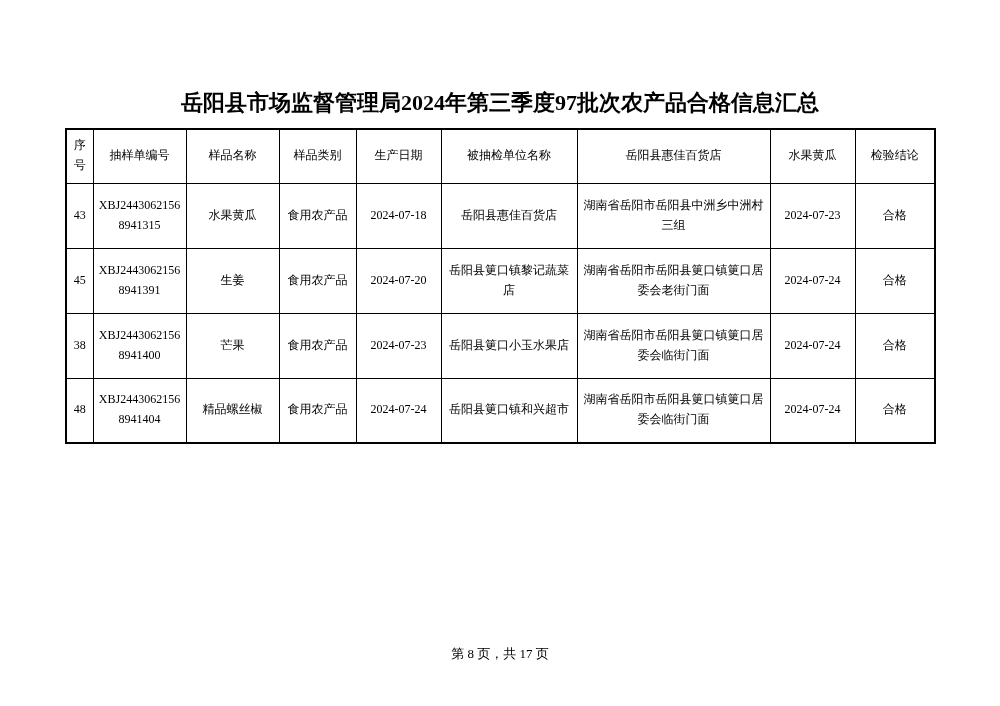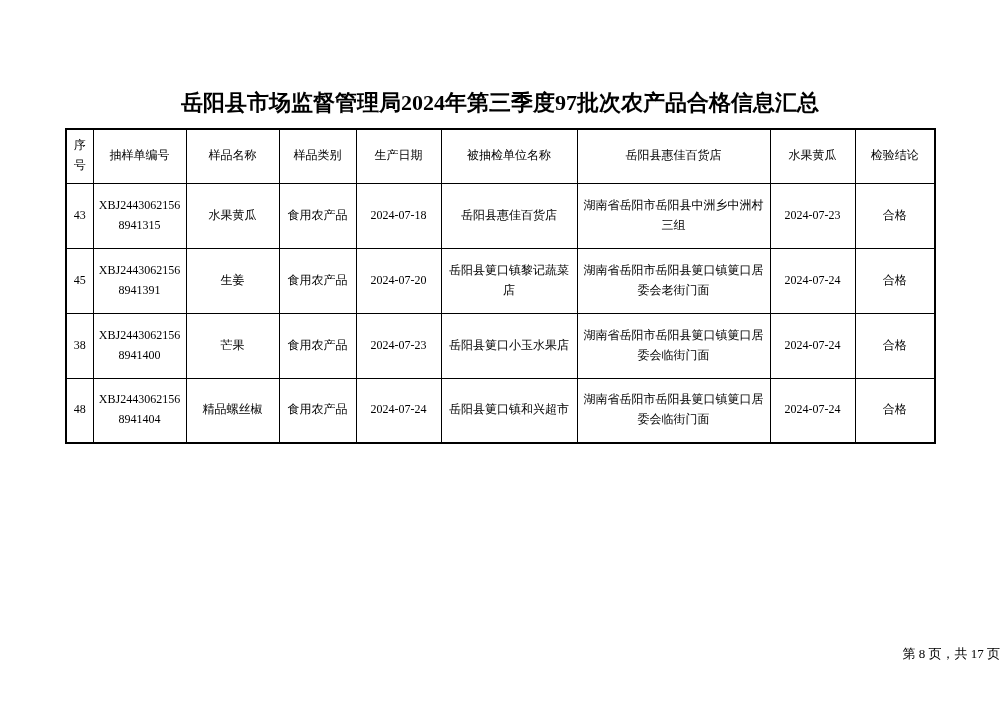--- a/index.html
+++ b/index.html
@@ -46,21 +46,21 @@
     overflow: hidden;
   }
   tr.header-row { height: 54px; margin-left: 24px; }
   tr.data-row { height: 65px; }
   td.code { white-space: pre-line; }
   .footer {
     position: absolute;
     top: 645px;
     left: 0;
     width: 100%;
-    text-align: right;
+    text-align: center;
     font-size: 13px;
   }
 </style>
 </head>
 <body>
 
 <div class="page">
 
   <div class="title">岳阳县市场监督管理局2024年第三季度97批次农产品合格信息汇总</div>
 

